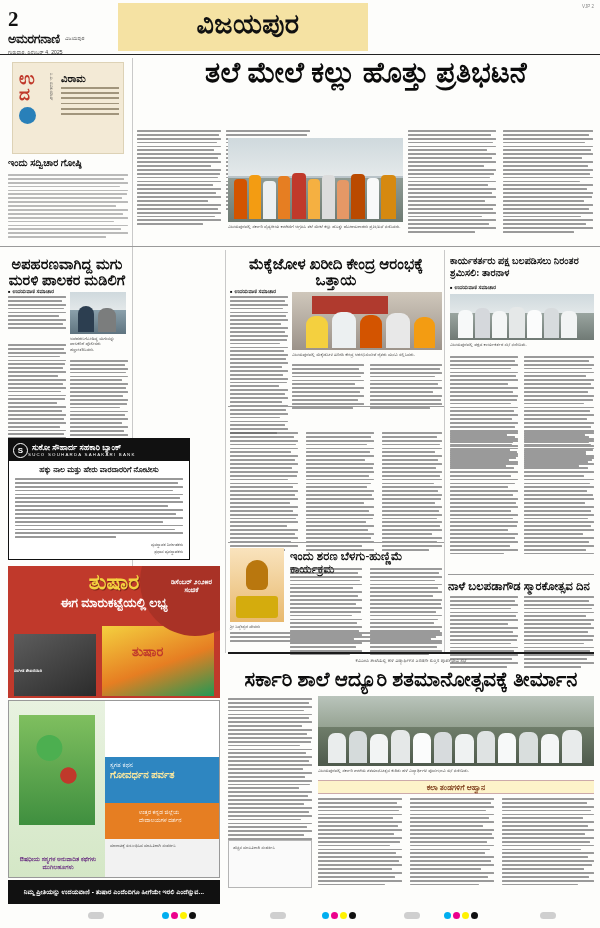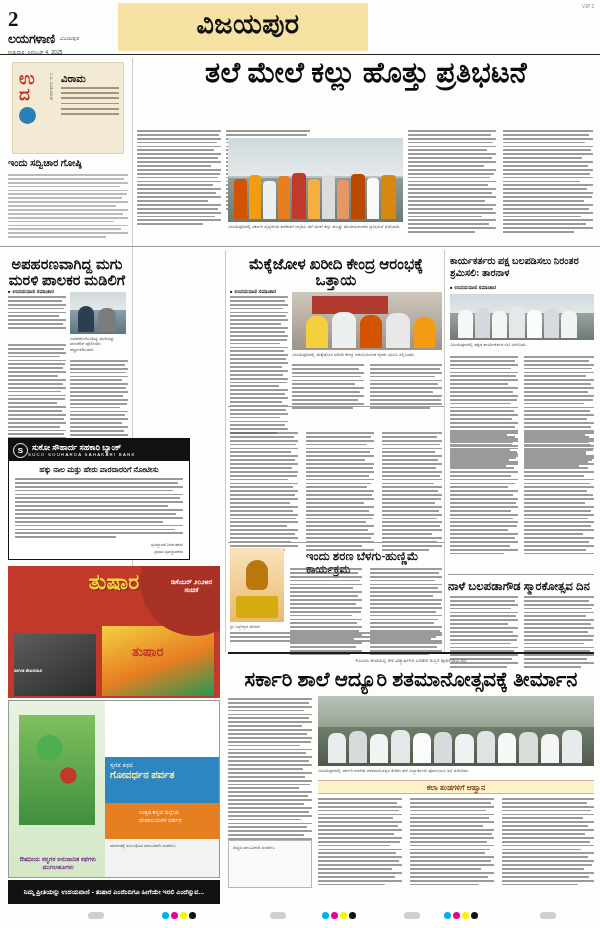--- a/index.html
+++ b/index.html
@@ -147,21 +147,21 @@
   .tiny { font-size:4.3px; line-height:5.2px; color:#333; }
 </style>
 </head>
 <body>
 
 <div class="page">
 
   <div class="masthead">
     <div class="mh-left">
       <div class="mh-pageno">2</div>
-      <div><span class="mh-paper">ಲಯಗಳಾಣಿ</span><span class="mh-city">ವಿಜಯಪುರ</span></div>
+      <div><span class="mh-paper">ಅಮರಗನಾಣಿ</span><span class="mh-city">ವಿಜಯಪುರ</span></div>
       <div class="mh-date">ಗುರುವಾರ, ಡಿಸೆಂಬರ್ 4, 2025</div>
     </div>
     <div class="mh-band"></div>
     <div class="mh-title">ವಿಜಯಪುರ</div>
     <div class="mh-edcode">VJP 2</div>
     <div class="mh-rule"></div>
   </div>
 
   <div class="col-rule" style="left:132px; top:58px; height:595px;"></div>
   <div class="col-rule" style="left:225px; top:250px; height:403px;"></div>
@@ -771,21 +771,21 @@
     <div class="bank-sign">ಪ್ರಧಾನ ವ್ಯವಸ್ಥಾಪಕರು</div>
   </div>
 
   <div class="h-rule" style="left:228px; top:542px; width:216px;"></div>
   <div class="photo" style="left:230px; top:548px; width:54px; height:74px; background:#f6d6a8;">
     <div style="position:absolute; left:0; top:0; width:100%; height:100%; background:linear-gradient(#f9e3bd,#e8b96e);"></div>
     <div style="position:absolute; left:16px; top:12px; width:22px; height:30px; border-radius:11px 11px 6px 6px; background:#b9770e;"></div>
     <div style="position:absolute; left:6px; bottom:4px; width:42px; height:22px; background:#d4ac0d; border-radius:3px;"></div>
   </div>
   <div class="cap" style="position:absolute; left:230px; top:624px; width:54px;">ಶ್ರೀ ಸಿದ್ಧೇಶ್ವರ ದೇವರು</div>
-  <div class="sec-h md" style="position:absolute; left:290px; top:550px; width:152px;margin-left:16px;">ಇಂದು ಶರಣ ಬೆಳಗು-ಹುಣ್ಣಿಮೆ ಕಾರ್ಯಕ್ರಮ</div>
+  <div class="sec-h md" style="position:absolute; left:290px; top:550px; width:152px;">ಇಂದು ಶರಣ ಬೆಳಗು-ಹುಣ್ಣಿಮೆ ಕಾರ್ಯಕ್ರಮ</div>
   <div style="position:absolute; left:290px; top:568px; width:72px;" class="blob tight">
     <i style="width:100%"></i>
       <i style="width:94%"></i>
       <i style="width:100%"></i>
       <i style="width:97%"></i>
       <i style="width:100%"></i>
       <i style="width:88%"></i>
       <i style="width:100%"></i>
       <i style="width:95%"></i>
       <i style="width:100%"></i>
@@ -879,20 +879,21 @@
       <i style="width:100%"></i>
       <i style="width:81%"></i>
   </div>
 
   <div class="tushar">
     <div class="tu-badge">
       <div>ಡಿಸೆಂಬರ್ ೨೦೨೫ರ</div>
       <div>ಸಂಚಿಕೆ</div>
     </div>
     <div class="tu-title">ತುಷಾರ</div>
+    <div class="tu-sub">ಈಗ ಮಾರುಕಟ್ಟೆಯಲ್ಲಿ ಲಭ್ಯ</div>
     <div class="tu-photo"></div>
     <div class="tu-cov">
       <div class="tu-cov2">ತುಷಾರ</div>
     </div>
   </div>
   <div class="cap" style="position:absolute; left:14px; top:668px; width:78px; color:#fff; font-weight:bold;">ಸಂಗೀತ ಶೇಖರದಾರಿ</div>
 
   <div class="h-rule thick" style="left:228px; top:652px; width:366px;"></div>
   <div class="kicker" style="position:absolute; left:228px; top:658px; width:366px; text-align:center;">ಕೆವಿಎಂಪಿ ಶಾಲೆಯಲ್ಲಿ ಹಳೆ ವಿದ್ಯಾರ್ಥಿಗಳ ಎರಡನೇ ಸುತ್ತಿನ ಪೂರ್ವಭಾವಿ ಸಭೆ</div>
   <div class="sec-h" style="position:absolute; left:228px; top:668px; width:366px; text-align:center; font-size:20px; line-height:23px;">ಸರ್ಕಾರಿ ಶಾಲೆ ಆದ್ಯೂರಿ ಶತಮಾನೋತ್ಸವಕ್ಕೆ ತೀರ್ಮಾನ</div>

